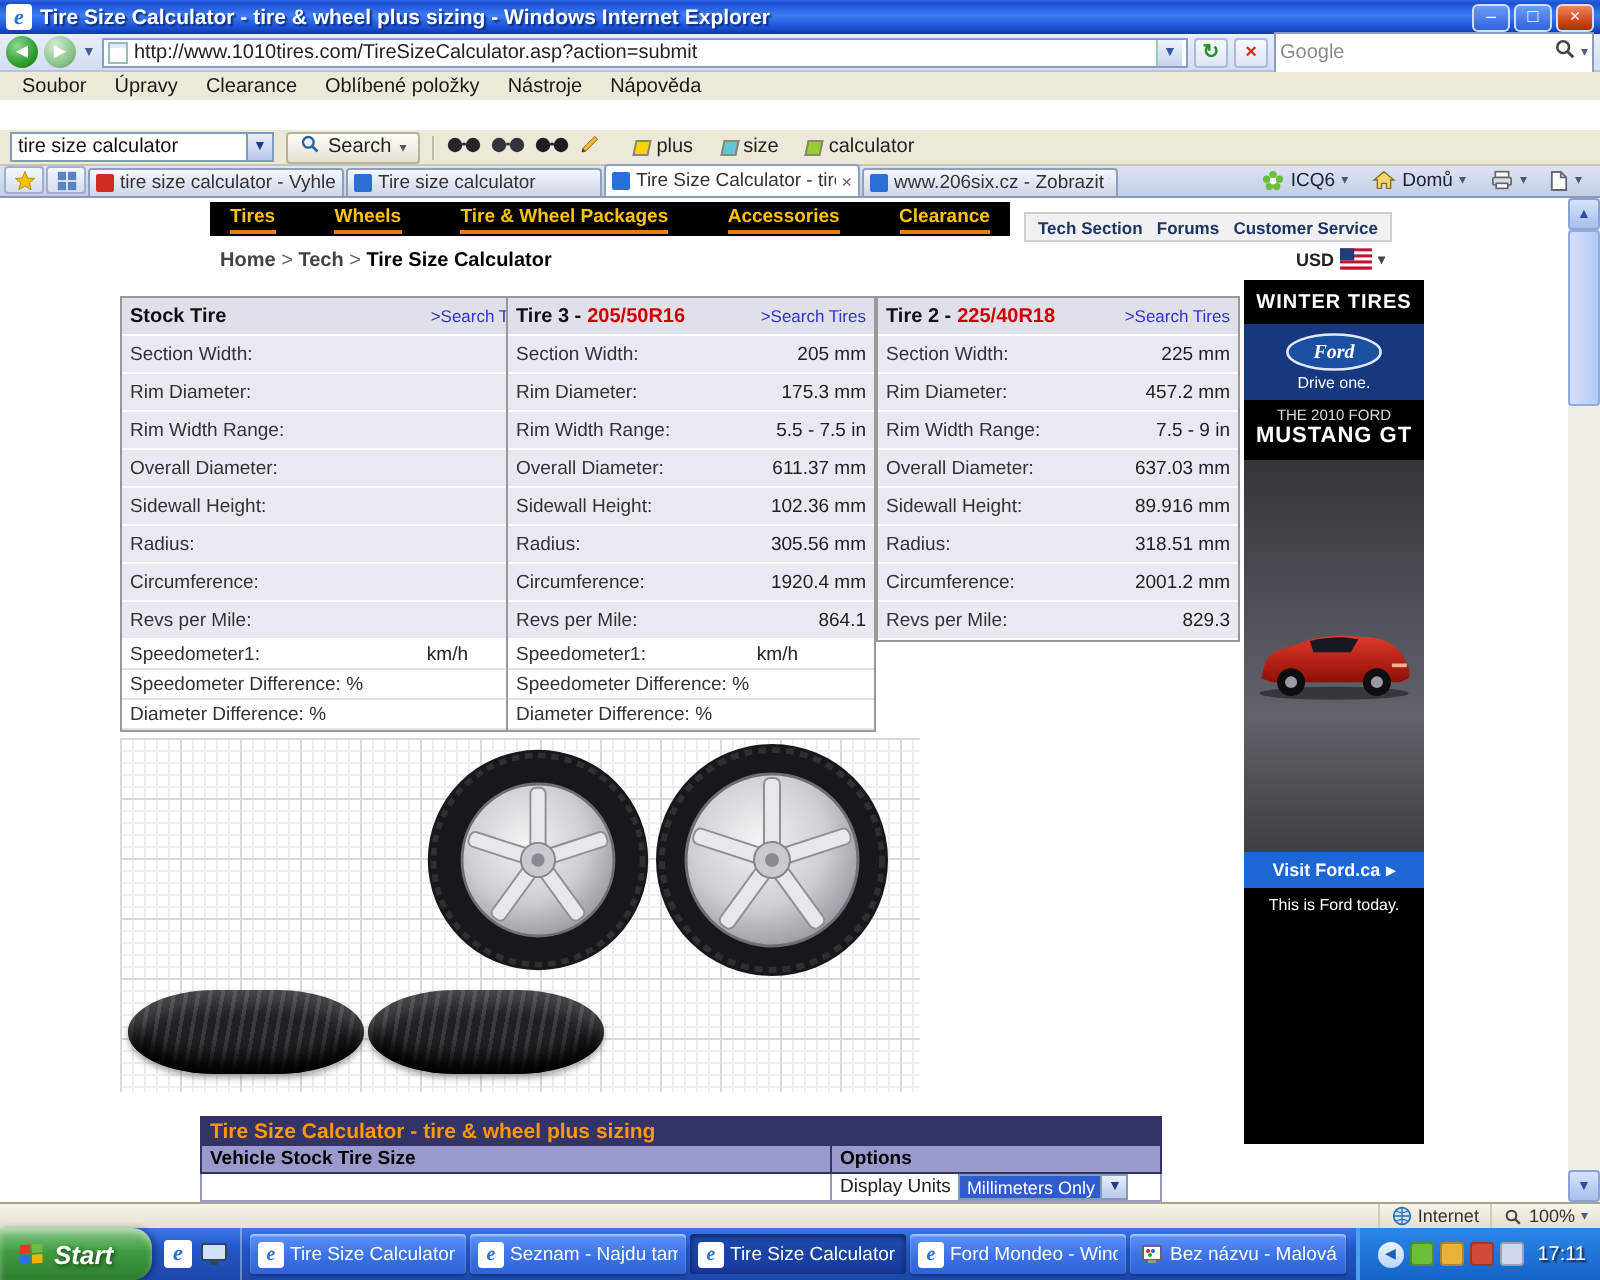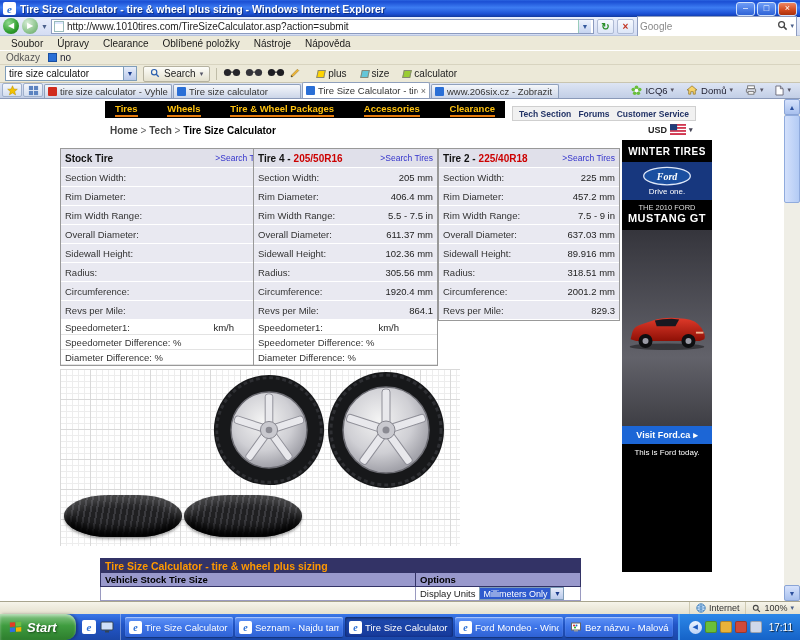--- a/index.html
+++ b/index.html
@@ -230,29 +230,20 @@
 
   <div class="menubar">
       <span class="menu-item">Soubor</span>
       <span class="menu-item">Úpravy</span>
       <span class="menu-item">Clearance</span>
       <span class="menu-item">Oblíbené položky</span>
       <span class="menu-item">Nástroje</span>
       <span class="menu-item">Nápověda</span>
     </div>
 
-  <div class="linksbar">
-    <span class="links-label">Odkazy</span>
-    <span class="links-items">
-        <span class="links-item">
-          <span class="links-fav"></span>
-          <span>no</span>
-        </span>
-      </span>
-  </div>
 
   <div class="searchtb">
     <span class="combo">
       <span class="combo-text">tire size calculator</span>
       <span class="combo-arrow">▼</span>
     </span>
     <span class="tb-search-btn">
       <span><svg width="10" height="10" viewBox="0 0 12 12">
             <circle cx="5" cy="5" r="3.2" fill="none" stroke="#2a5fae" stroke-width="1.4"></circle>
             <line x1="7.5" y1="7.5" x2="10.5" y2="10.5" stroke="#2a5fae" stroke-width="1.6"></line>
@@ -450,31 +441,31 @@
           </div>
           <div class="calc-xrow">
             <span class="lbl">Speedometer Difference: %</span>
           </div>
           <div class="calc-xrow">
             <span class="lbl">Diameter Difference: %</span>
           </div>
         </div>
         <div class="calc-col" style="left: 253px; width: 185px;">
           <div class="calc-head">
-            <span class="calc-title">Tire 4 -</span>
+            <span class="calc-title">Tire 3 -</span>
             <span class="calc-size">205/50R16</span>
             <span class="calc-link">&gt;Search Tires</span>
           </div>
           <div class="calc-row">
             <span class="lbl">Section Width:</span>
             <span class="val">205 mm</span>
           </div>
           <div class="calc-row">
             <span class="lbl">Rim Diameter:</span>
-            <span class="val">406.4 mm</span>
+            <span class="val">175.3 mm</span>
           </div>
           <div class="calc-row">
             <span class="lbl">Rim Width Range:</span>
             <span class="val">5.5 - 7.5 in</span>
           </div>
           <div class="calc-row">
             <span class="lbl">Overall Diameter:</span>
             <span class="val">611.37 mm</span>
           </div>
           <div class="calc-row">

